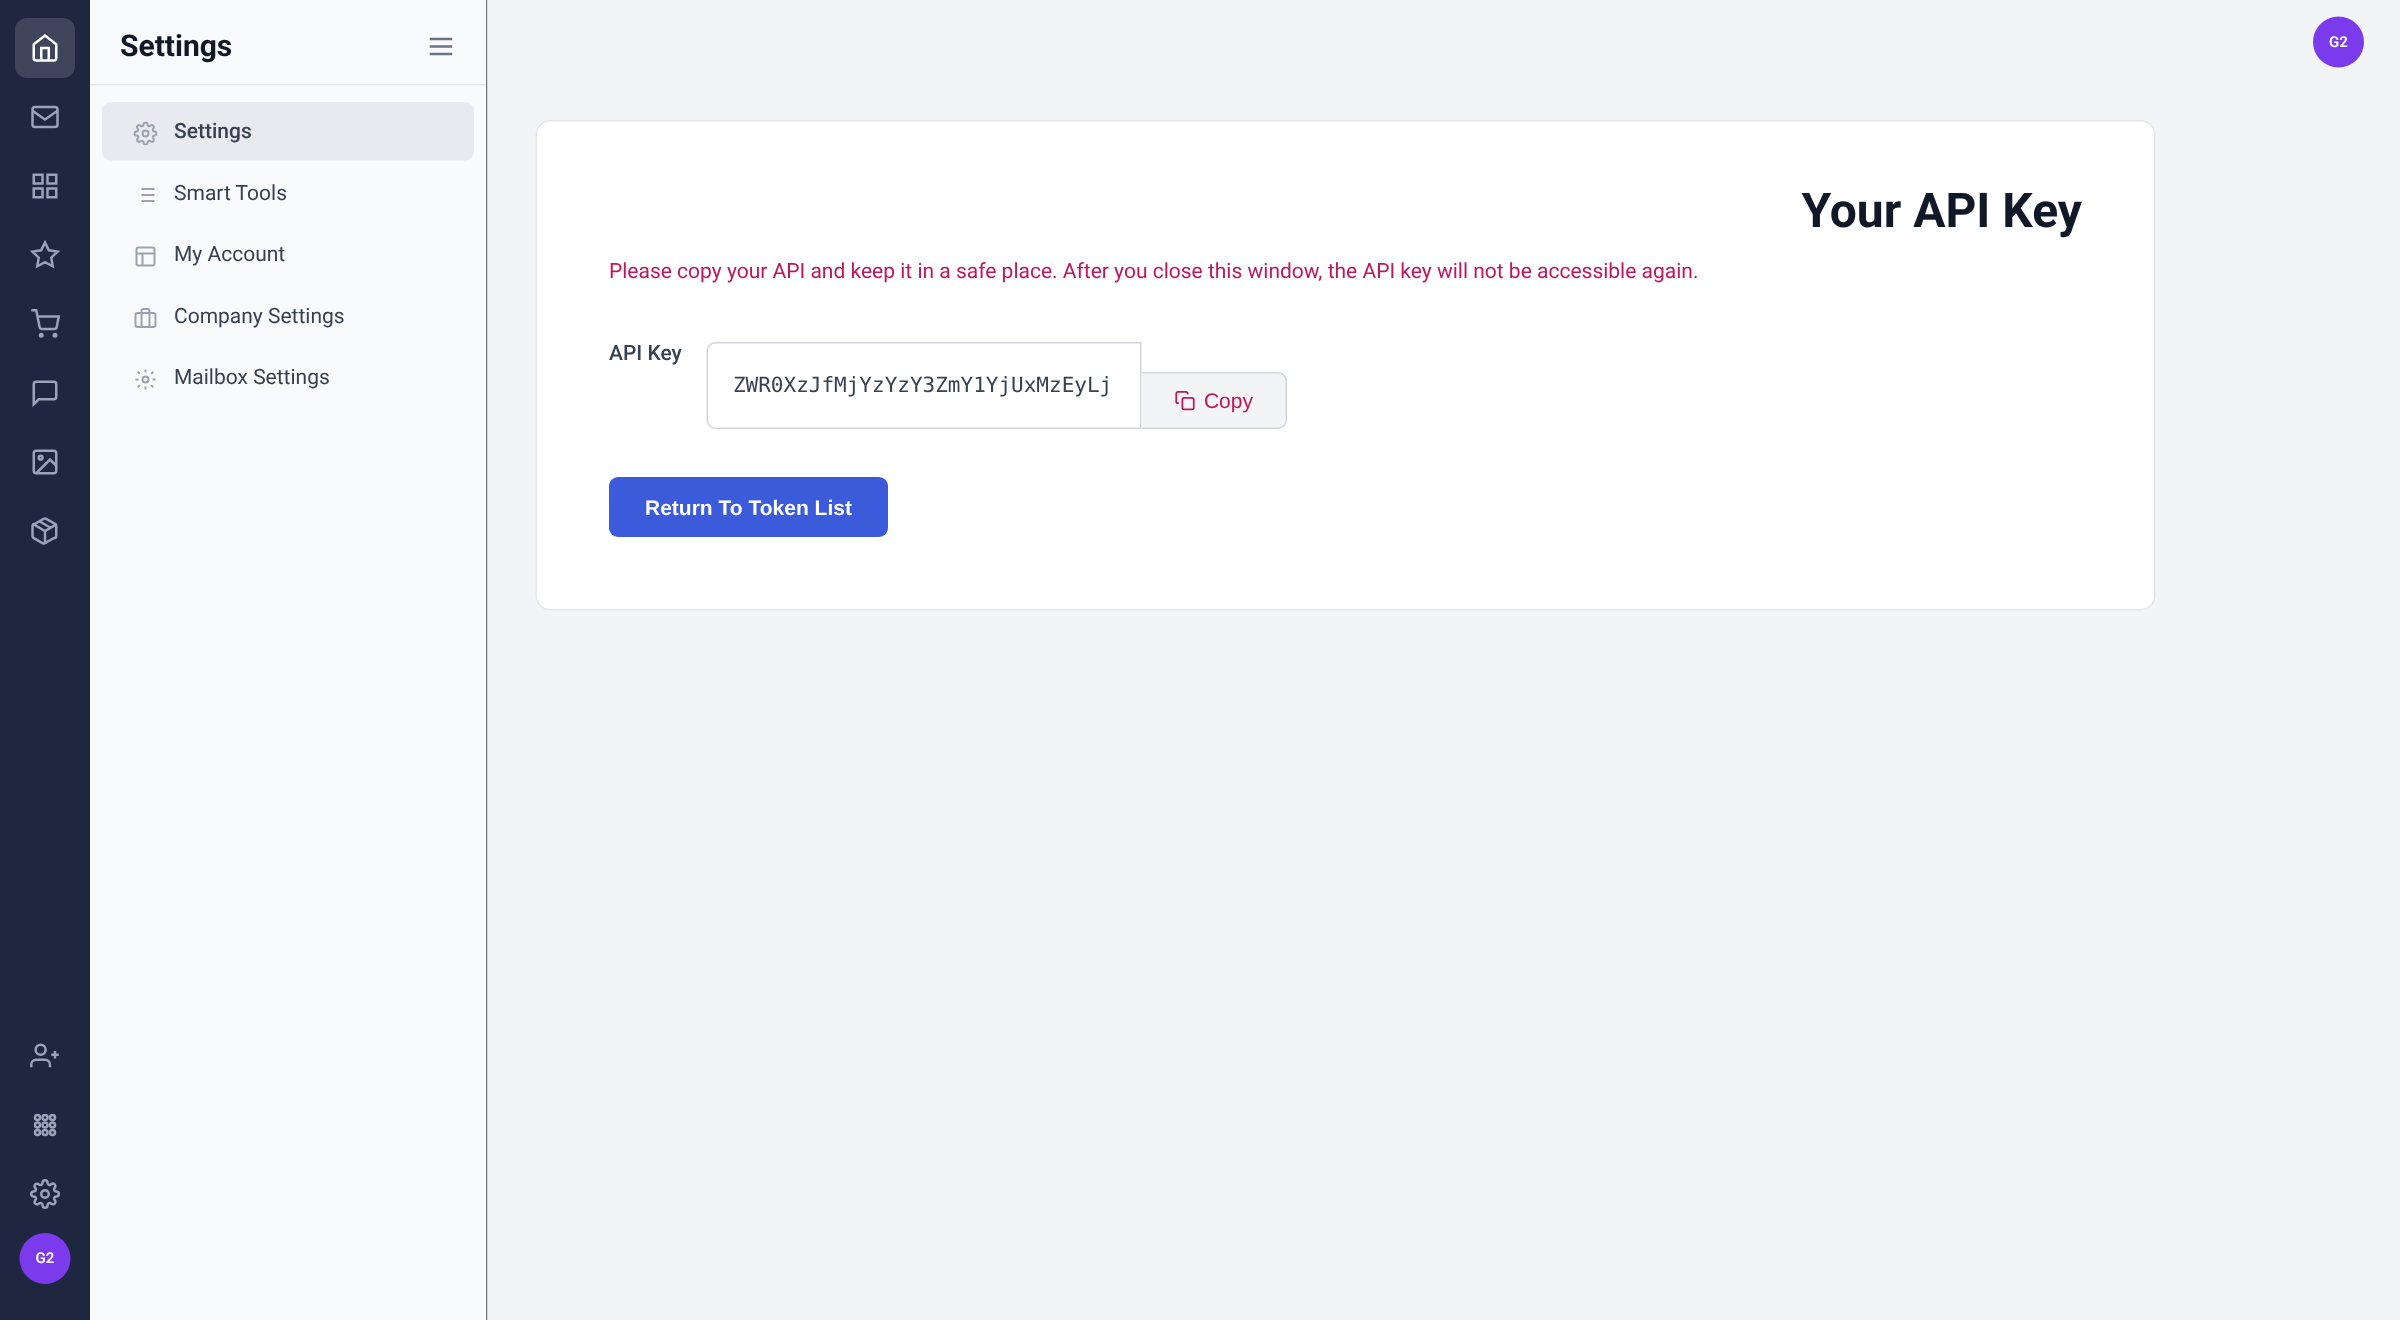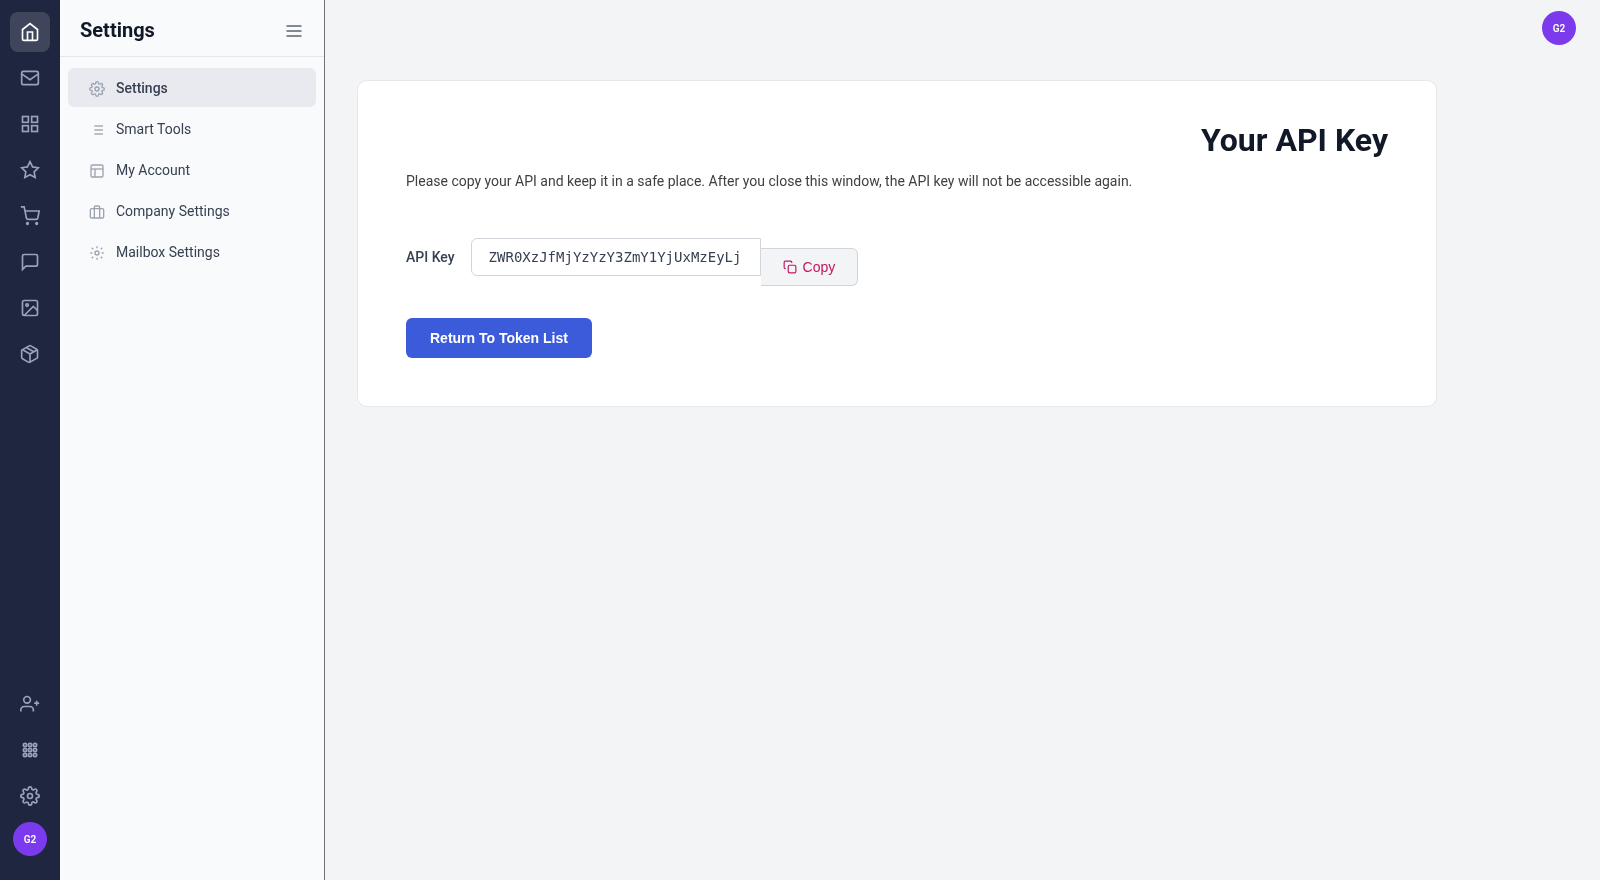--- a/index.html
+++ b/index.html
@@ -92,27 +92,27 @@
       max-width: 1080px;
     }
 
     .card-title {
       font-size: 32px; font-weight: 700; color: #111827;
       margin-bottom: 12px;
       text-align: right;
     }
 
     .card-desc {
-      font-size: 14px; color: #404040;
+      font-size: 14px; color: #be185d;
       margin-bottom: 36px;
       line-height: 1.5;
     }
 
     .api-key-row {
-      display: flex; align-items: center; gap: 0;
+      display: flex; gap: 0;
       margin-bottom: 32px;
     }
     .api-key-label {
       font-size: 14px; color: #374151; font-weight: 500;
       margin-right: 16px;
       white-space: nowrap;
     }
     .api-key-input {
       border: 1px solid #d1d5db;
       border-radius: 6px 0 0 6px;

